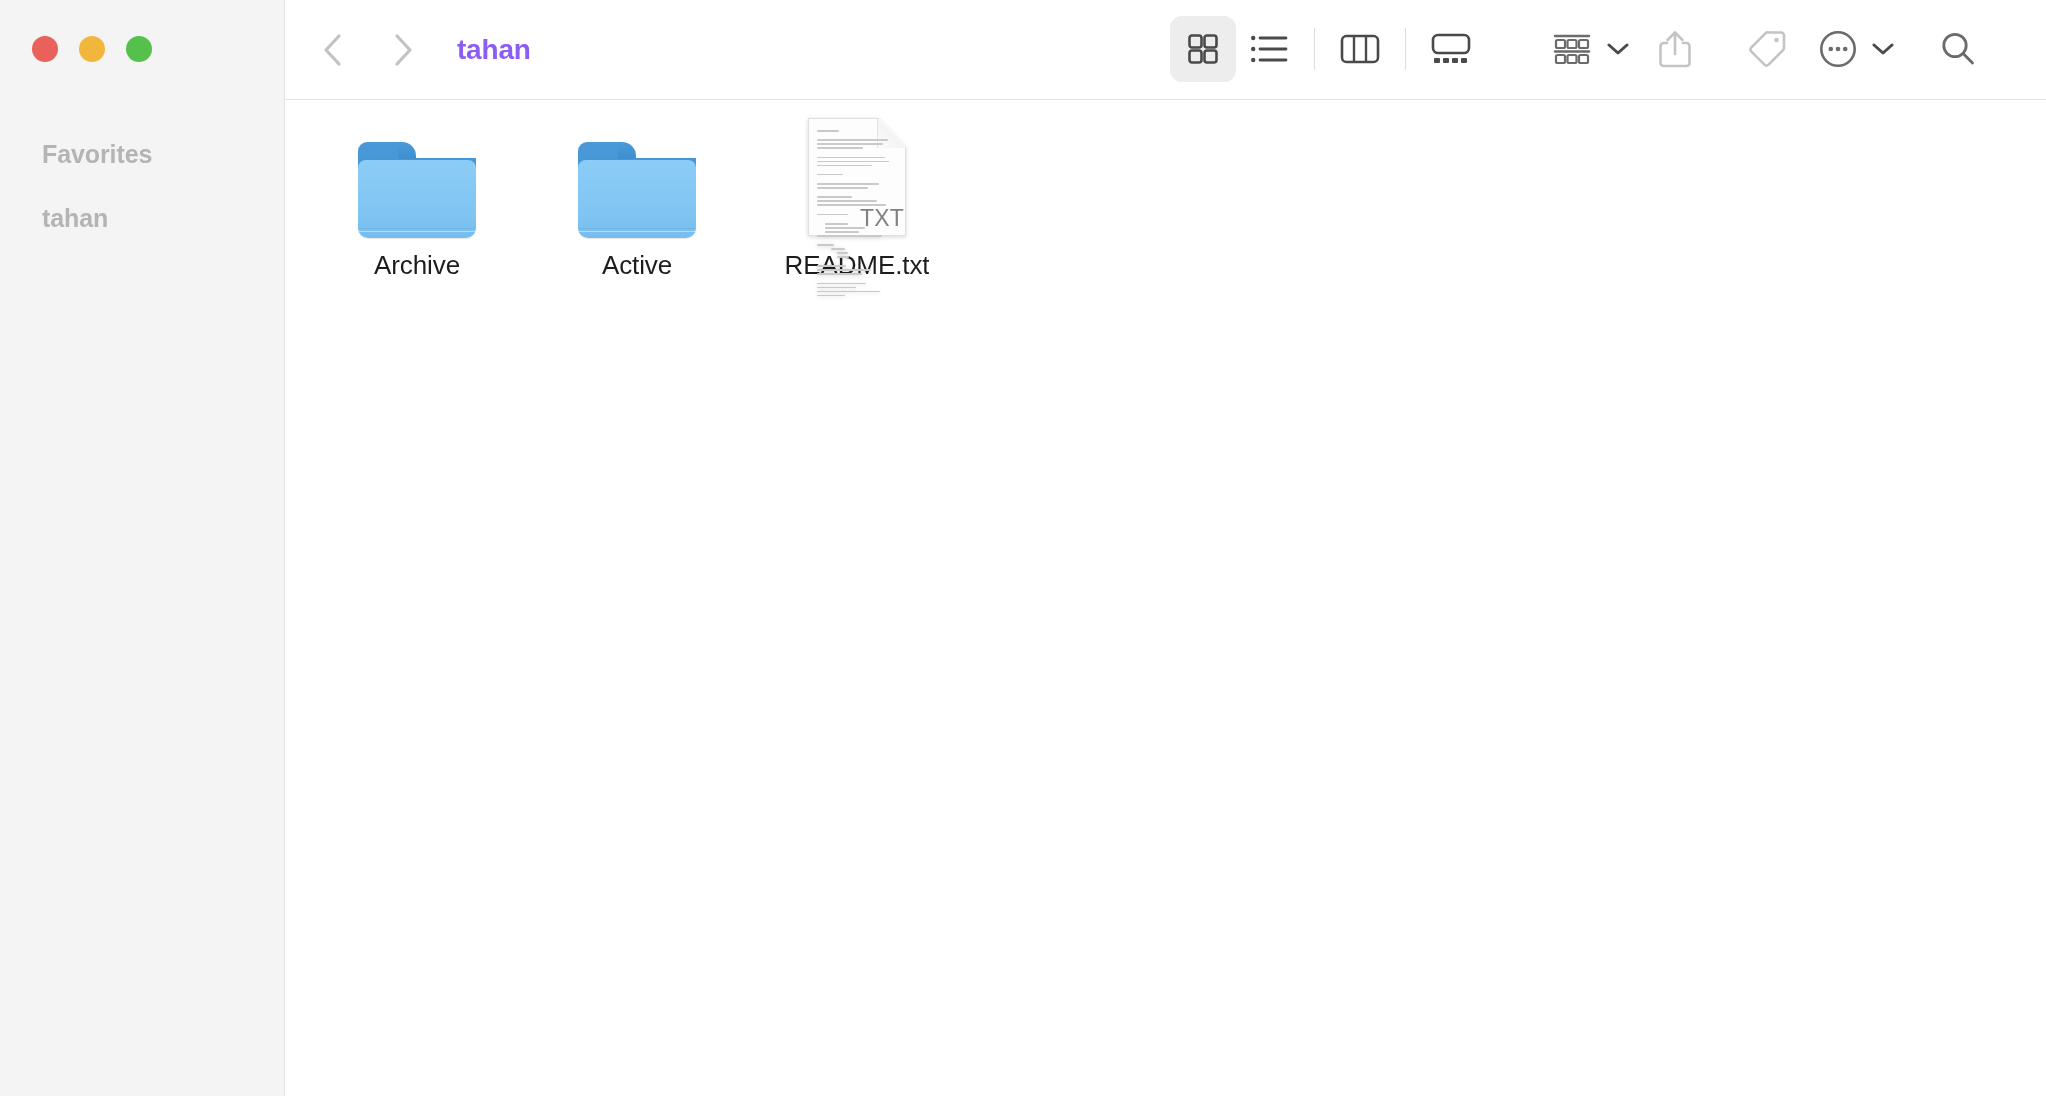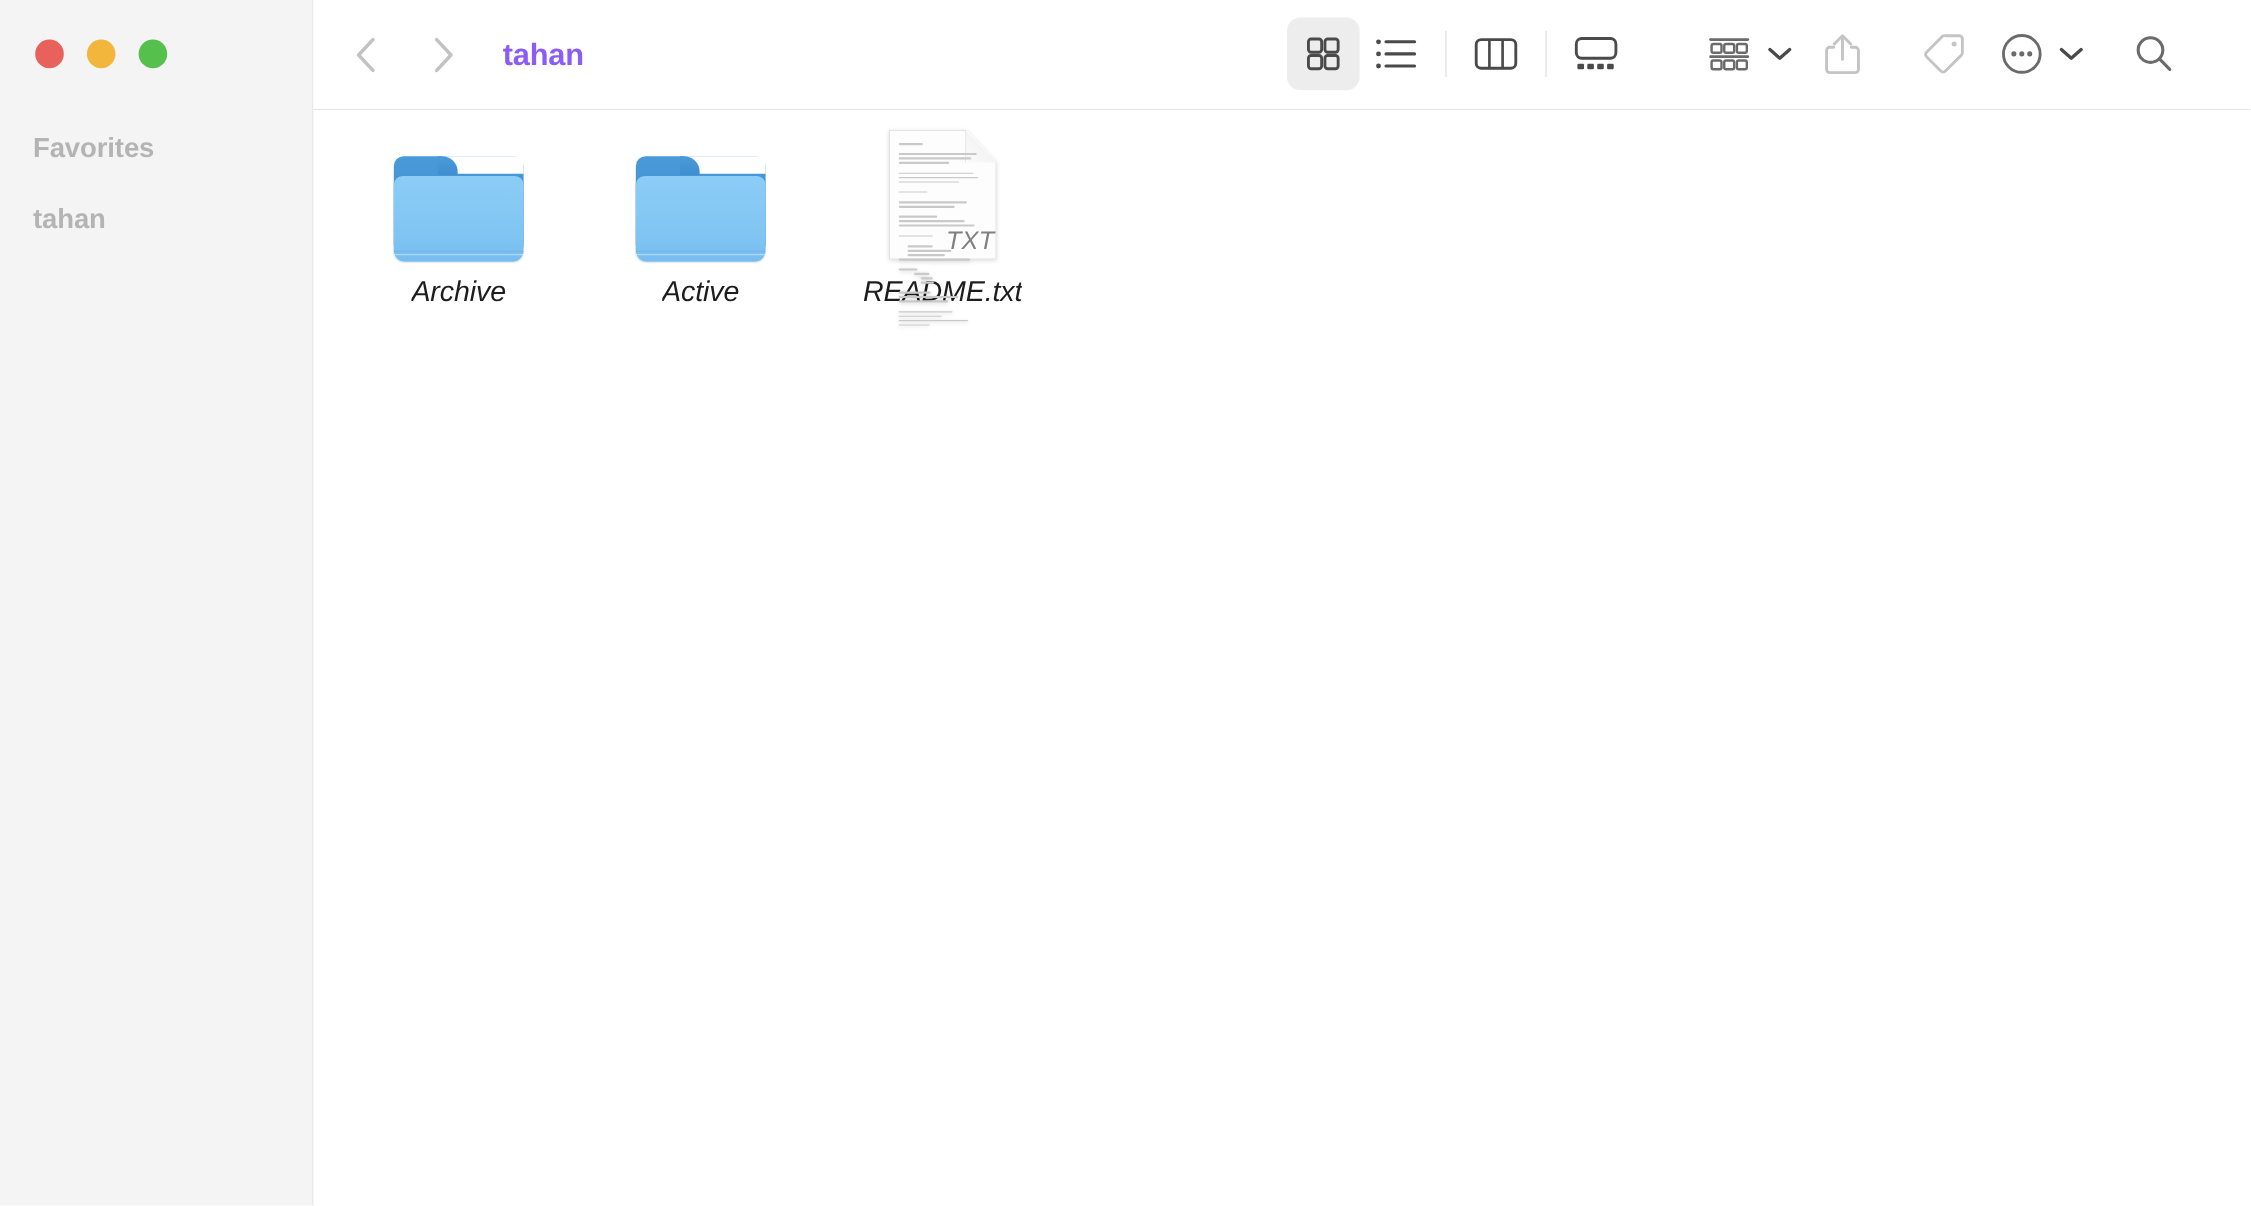--- a/index.html
+++ b/index.html
@@ -52,22 +52,22 @@
 
   #sidebar-sections {
     position: absolute;
     top: 103px;
     left: 0;
     width: 285px;
   }
   .sb-section {
     height: 64px;
     display: flex;
-    align-items: center;
-    padding-left: 30px;
+    align-items: flex-end;
+    padding-left: 42px;
     box-sizing: border-box;
   }
   .sb-section-label {
     font-size: 25px;
     font-weight: 700;
     color: #b4b4b4;
     letter-spacing: -0.1px;
     line-height: 1;
   }
 
@@ -181,21 +181,20 @@
   }
   .file-cell {
     width: 220px;
     height: 185px;
     display: flex;
     flex-direction: column;
     align-items: center;
     justify-content: flex-start;
     box-sizing: border-box;
     padding-top: 0px;
-    font-style: italic;
   }
   .icon-wrap {
     width: 132px;
     height: 120px;
     display: flex;
     align-items: flex-end;
     justify-content: center;
     position: relative;
   }
   .file-label {

